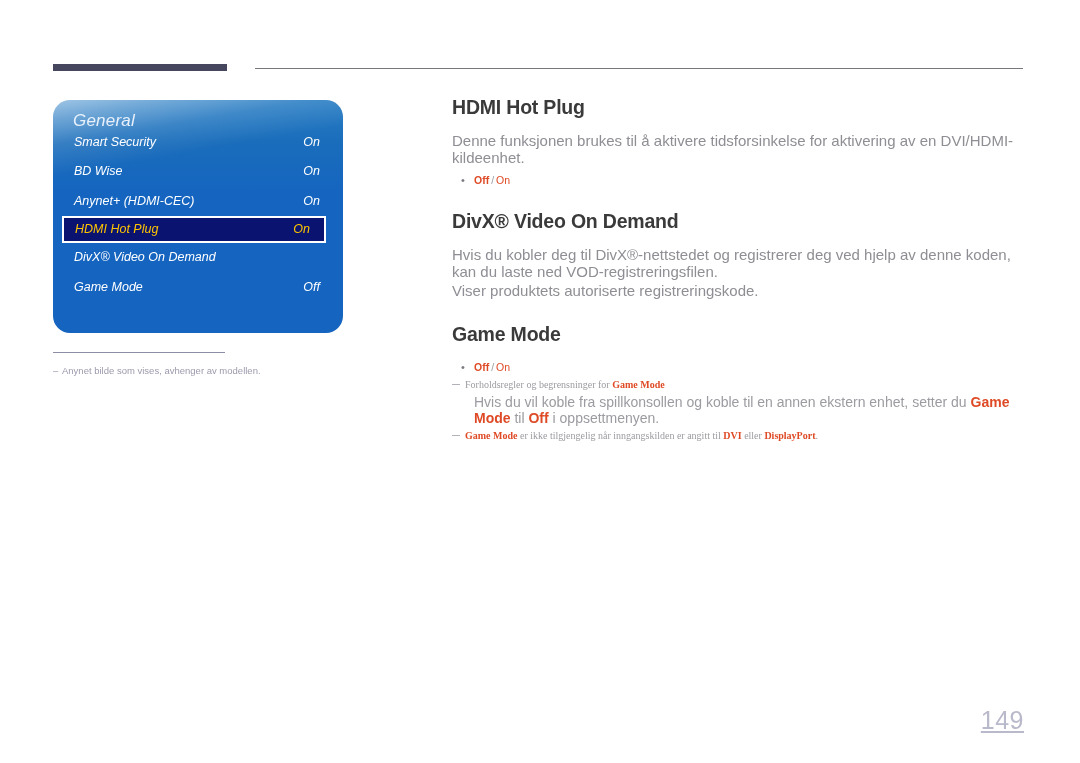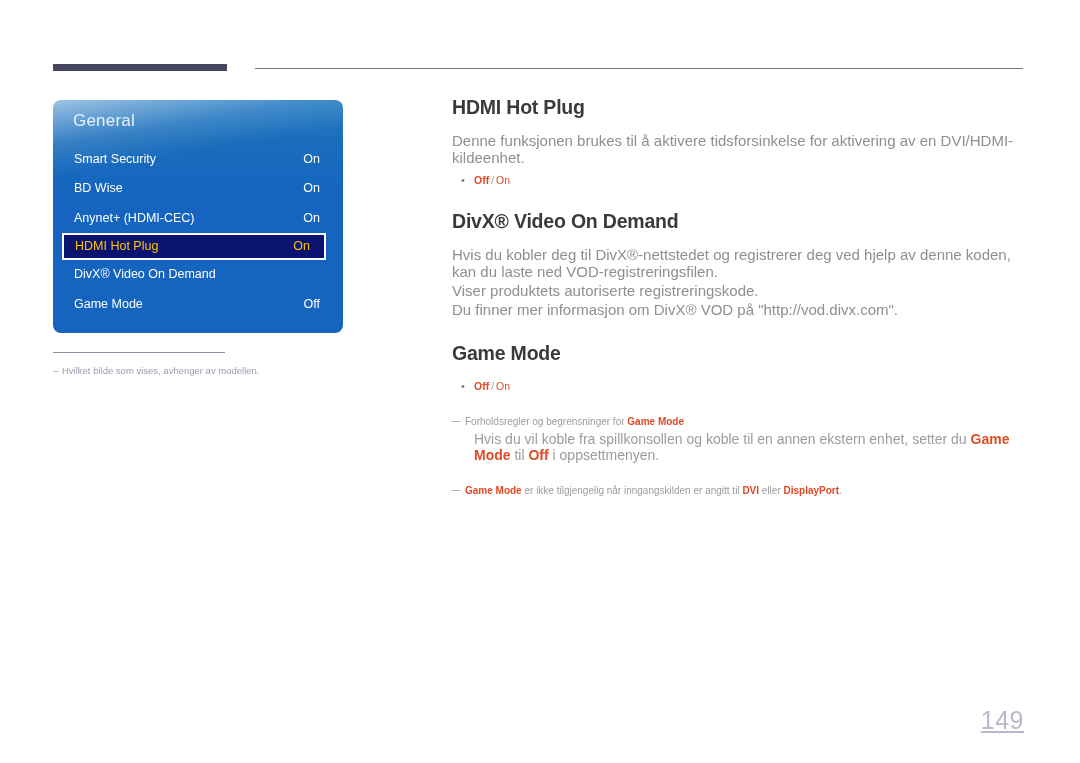--- a/index.html
+++ b/index.html
@@ -37,44 +37,45 @@
     background: #77777f;
   }
 
   
   .osd-panel {
     position: absolute;
     left: 53px;
     top: 100px;
     width: 290px;
     height: 233px;
-    border-radius: 8px;
+    border-radius: 17px;
     background:
       linear-gradient(170deg,
         rgba(255,255,255,0.55) 0%,
         rgba(255,255,255,0.34) 7%,
         rgba(255,255,255,0.12) 16%,
         rgba(255,255,255,0.00) 27%),
       linear-gradient(180deg, #2a7ec4 0%, #1a6dbb 18%, #1565c0 40%, #1564bf 100%);
     overflow: hidden;
+    font-style: italic;
   }
 
   .osd-title {
     position: absolute;
     left: 20px;
     top: 11px;
     font-size: 17px;
     color: #e8f1fb;
     letter-spacing: 0.2px;
   }
 
   .osd-list {
     position: absolute;
     left: 0;
-    top: 44px;
+    top: 27px;
     width: 100%;
   }
 
   .osd-row {
     position: relative;
     height: 29.5px;
     display: flex;
     align-items: center;
     padding: 0 23px 0 21px;
     color: #ffffff;
@@ -162,21 +163,22 @@
   .sec-gap-1 { height: 22px; }
   .sec-gap-2 { height: 22px; }
 
   
   .note {
     position: relative;
     padding-left: 13px;
     font-size: 10px;
     line-height: 16px;
     color: #9b9ba1;
-    margin-top: 20px;
+    margin-top: 2px;
+    font-family: Liberation Serif, serif;
   }
   .note::before {
     content: "";
     position: absolute;
     left: 0;
     top: 7px;
     width: 8px;
     height: 1.4px;
     background: #b2b2b8;
   }
@@ -240,38 +242,37 @@
       <div class="osd-row">
         <span class="label">Game Mode</span>
         <span class="value">Off</span>
       </div>
 
     </div>
   </div>
 
   <div class="foot-rule"></div>
   <div class="foot-note">
-    <span class="dash">–</span><span>Hvilket bilde som vises, avhenger av modellen.</span>
+    <span class="dash">–</span><span>Anynet bilde som vises, avhenger av modellen.</span>
   </div>
 
   <div class="content">
 
     <h2 class="sec-title">HDMI Hot Plug</h2>
     <p class="body">Denne funksjonen brukes til å aktivere tidsforsinkelse for aktivering av en DVI/HDMI-kildeenhet.</p>
     <div class="bullet-line">
       <span class="dot">•</span>
       <span><span class="opt-strong">Off</span><span class="opt-sep">/</span><span class="opt-plain">On</span></span>
     </div>
 
     <div class="sec-gap-1"></div>
 
     <h2 class="sec-title">DivX® Video On Demand</h2>
     <p class="body">Hvis du kobler deg til DivX®-nettstedet og registrerer deg ved hjelp av denne koden, kan du laste ned VOD-registreringsfilen.</p>
     <p class="body">Viser produktets autoriserte registreringskode.</p>
-    <p class="body">Du finner mer informasjon om DivX® VOD på "http://vod.divx.com".</p>
 
     <div class="sec-gap-2"></div>
 
     <h2 class="sec-title">Game Mode</h2>
     <div class="bullet-line">
       <span class="dot">•</span>
       <span><span class="opt-strong">Off</span><span class="opt-sep">/</span><span class="opt-plain">On</span></span>
     </div>
 
     <div class="note"><span>Forholdsregler og begrensninger for </span><span class="hl">Game Mode</span></div>

